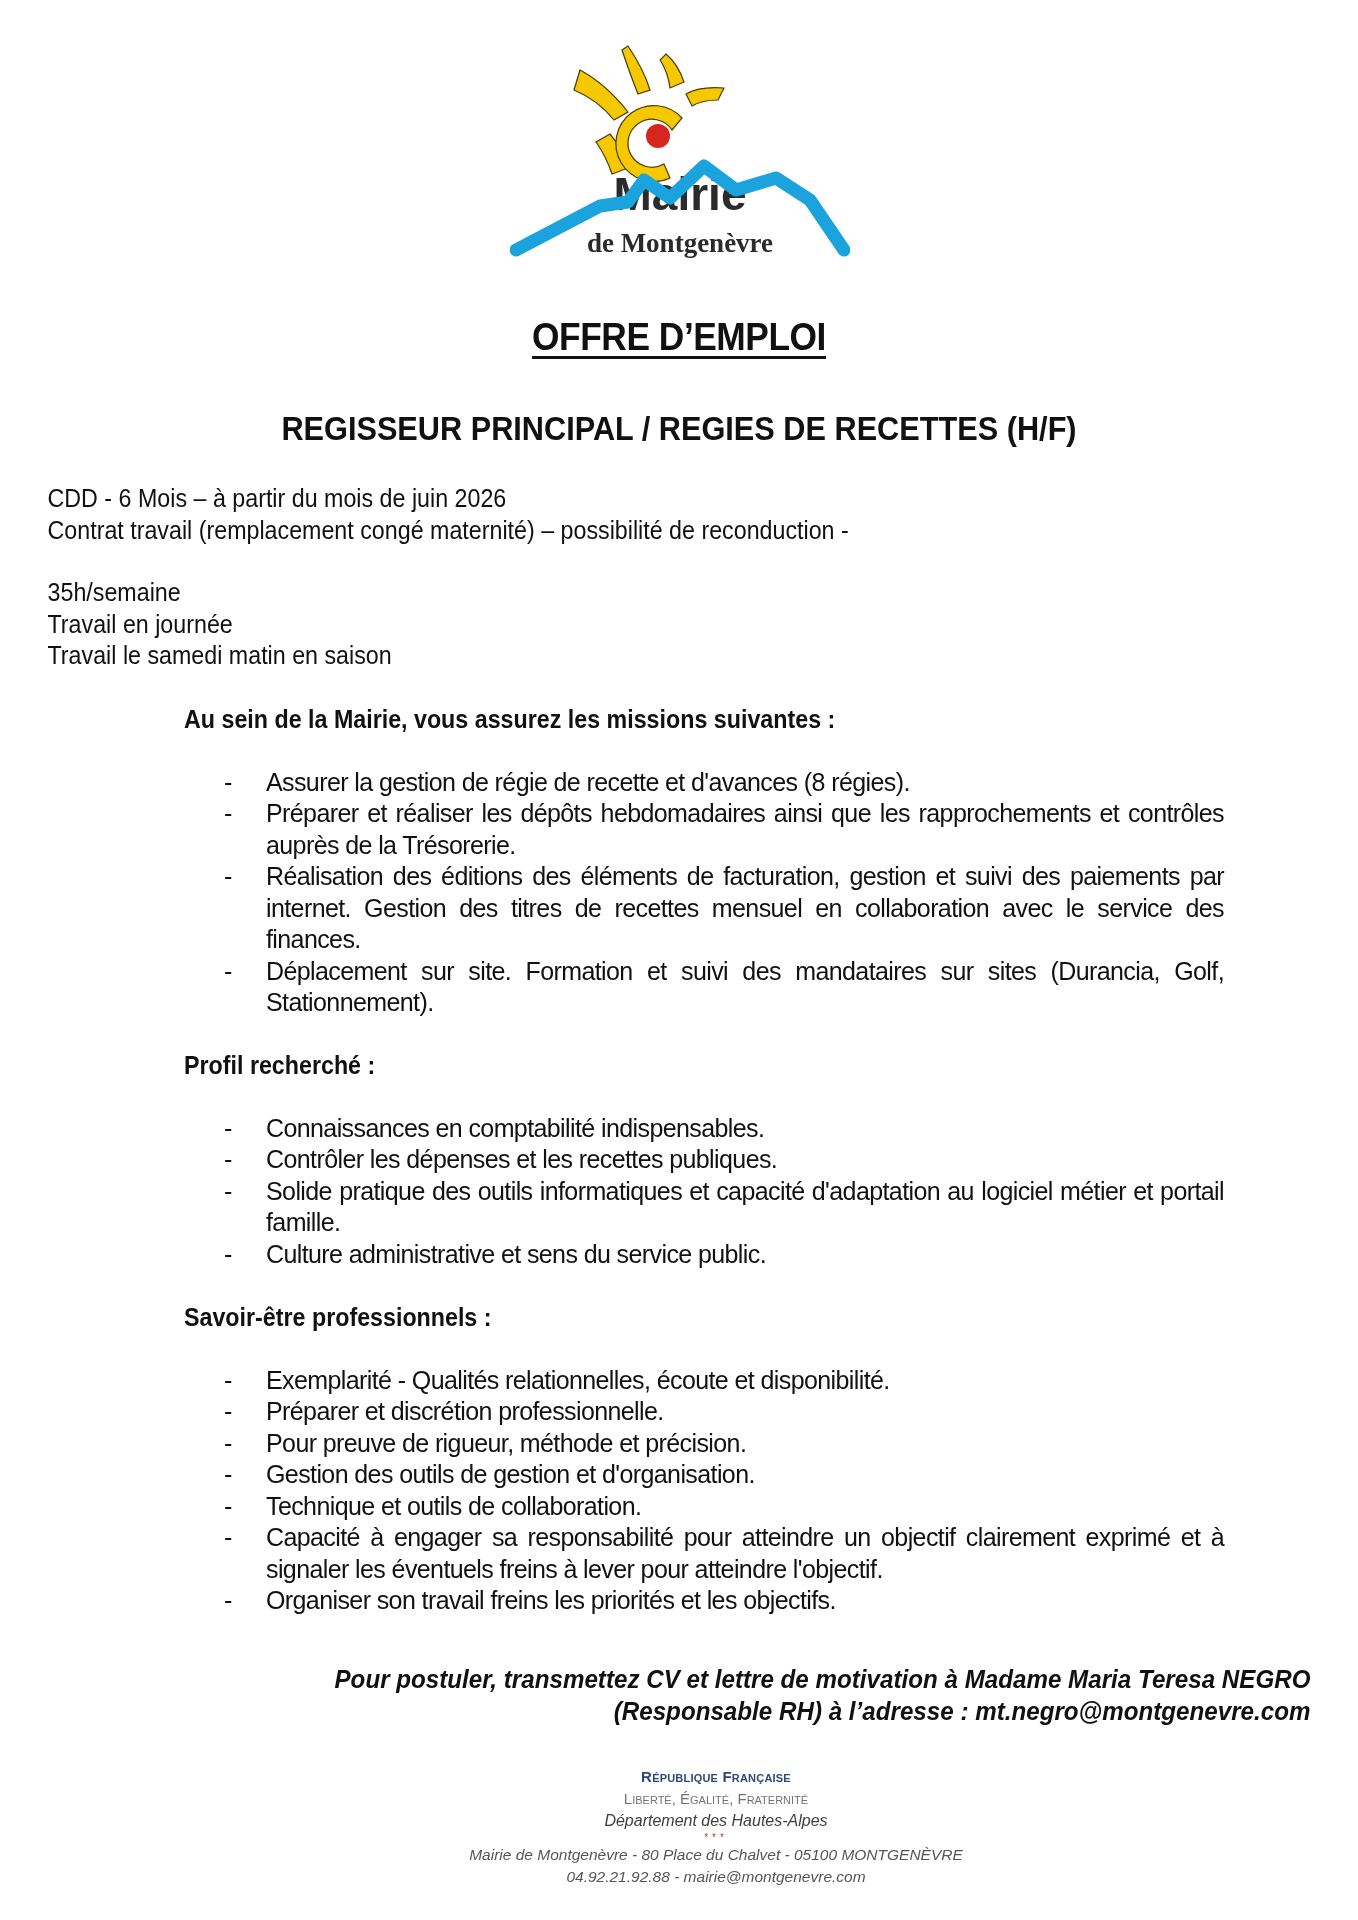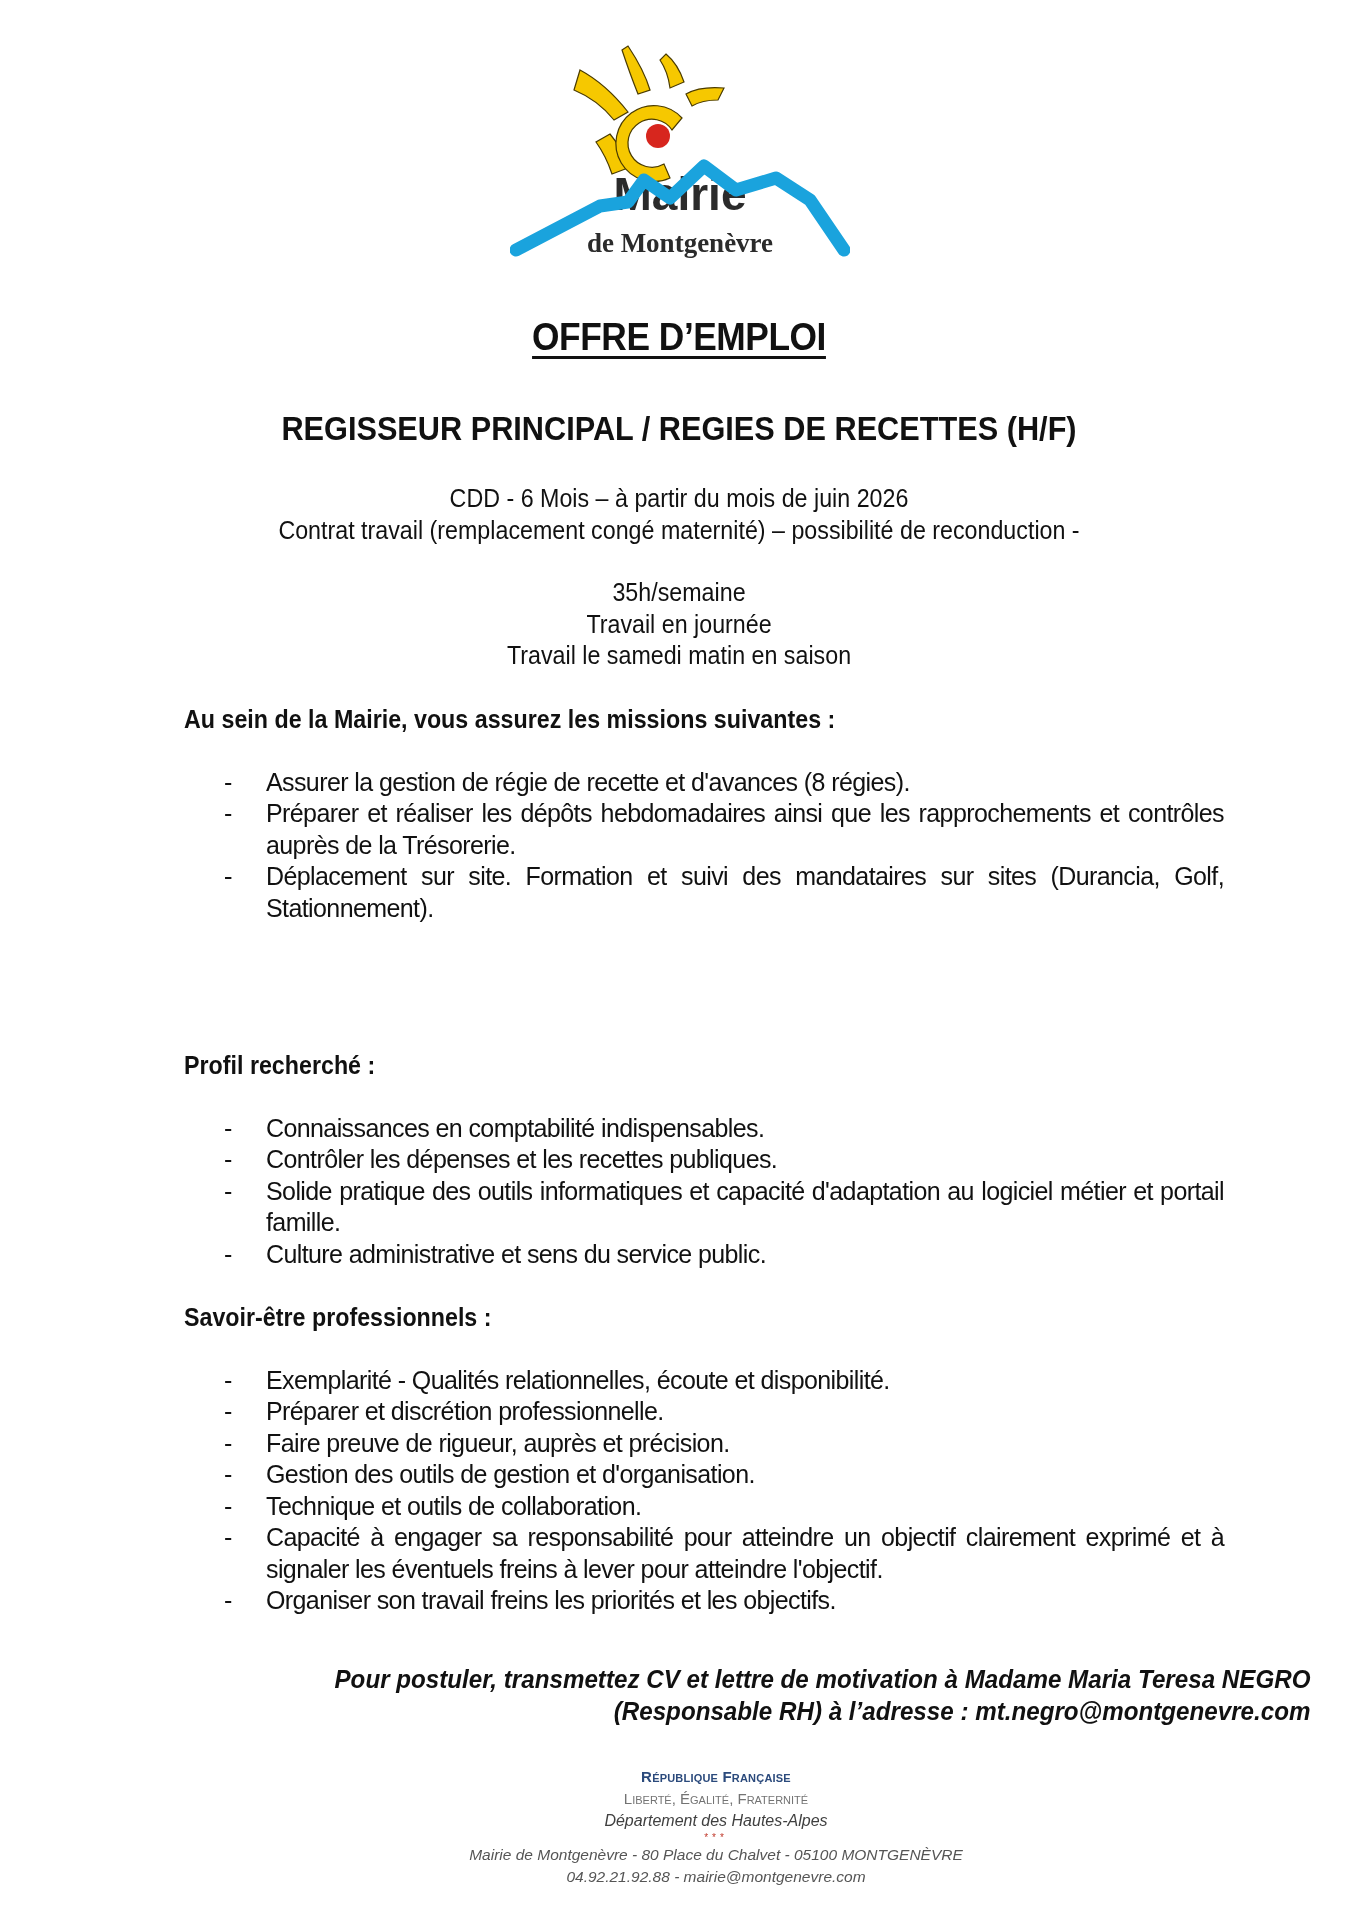--- a/index.html
+++ b/index.html
@@ -49,21 +49,20 @@
       text-align: center;
       font-weight: bold;
       font-size: 33px;
       line-height: 40px;
       transform: scaleX(0.93);
     }
     .centered-block {
       position: absolute;
       left: 0;
       width: 1358px;
-      text-align: center;
       font-size: 25px;
       line-height: 31.5px;
     }
     .centered-block div { transform: scaleX(0.93); }
     .info1 { top: 483px; }
     .info2 { top: 577px; }
 
     .section {
       position: absolute;
       left: 163px;
@@ -195,41 +194,41 @@
   <div>35h/semaine</div>
   <div>Travail en journée</div>
   <div>Travail le samedi matin en saison</div>
 </div>
 
 <div class="section sec-missions">
   <div class="section-heading">Au sein de la Mairie, vous assurez les missions suivantes :</div>
   <ul class="bullets">
     <li><span class="dash">-</span><span>Assurer la gestion de régie de recette et d'avances (8 régies).</span></li>
     <li><span class="dash">-</span><span>Préparer et réaliser les dépôts hebdomadaires ainsi que les rapprochements et contrôles auprès de la Trésorerie.</span></li>
-    <li><span class="dash">-</span></li>
+    <li><span class="dash">-</span><span>Réalisation des éditions des éléments de facturation, gestion et suivi des paiements par internet. Gestion des titres de recettes mensuel en collaboration avec le service des finances.</span></li>
     <li><span class="dash">-</span><span>Déplacement sur site. Formation et suivi des mandataires sur sites (Durancia, Golf, Stationnement).</span></li>
   </ul>
 </div>
 
 <div class="section sec-profil">
   <div class="section-heading">Profil recherché :</div>
   <ul class="bullets">
     <li><span class="dash">-</span><span>Connaissances en comptabilité indispensables.</span></li>
     <li><span class="dash">-</span><span>Contrôler les dépenses et les recettes publiques.</span></li>
     <li><span class="dash">-</span><span>Solide pratique des outils informatiques et capacité d'adaptation au logiciel métier et portail famille.</span></li>
     <li><span class="dash">-</span><span>Culture administrative et sens du service public.</span></li>
   </ul>
 </div>
 
 <div class="section sec-savoir">
   <div class="section-heading">Savoir-être professionnels :</div>
   <ul class="bullets">
     <li><span class="dash">-</span><span>Exemplarité - Qualités relationnelles, écoute et disponibilité.</span></li>
     <li><span class="dash">-</span><span>Préparer et discrétion professionnelle.</span></li>
-    <li><span class="dash">-</span><span>Faire preuve de rigueur, auprès et précision.</span></li>
+    <li><span class="dash">-</span><span>Pour preuve de rigueur, méthode et précision.</span></li>
     <li><span class="dash">-</span><span>Gestion des outils de gestion et d'organisation.</span></li>
     <li><span class="dash">-</span><span>Technique et outils de collaboration.</span></li>
     <li><span class="dash">-</span><span>Capacité à engager sa responsabilité pour atteindre un objectif clairement exprimé et à signaler les éventuels freins à lever pour atteindre l'objectif.</span></li>
     <li><span class="dash">-</span><span>Organiser son travail freins les priorités et les objectifs.</span></li>
   </ul>
 </div>
 
 <div class="apply">
   <div>Pour postuler, transmettez CV et lettre de motivation à Madame Maria Teresa NEGRO</div>
   <div><span>(Responsable RH) à l’adresse : </span><span>mt.negro@montgenevre.com</span></div>

